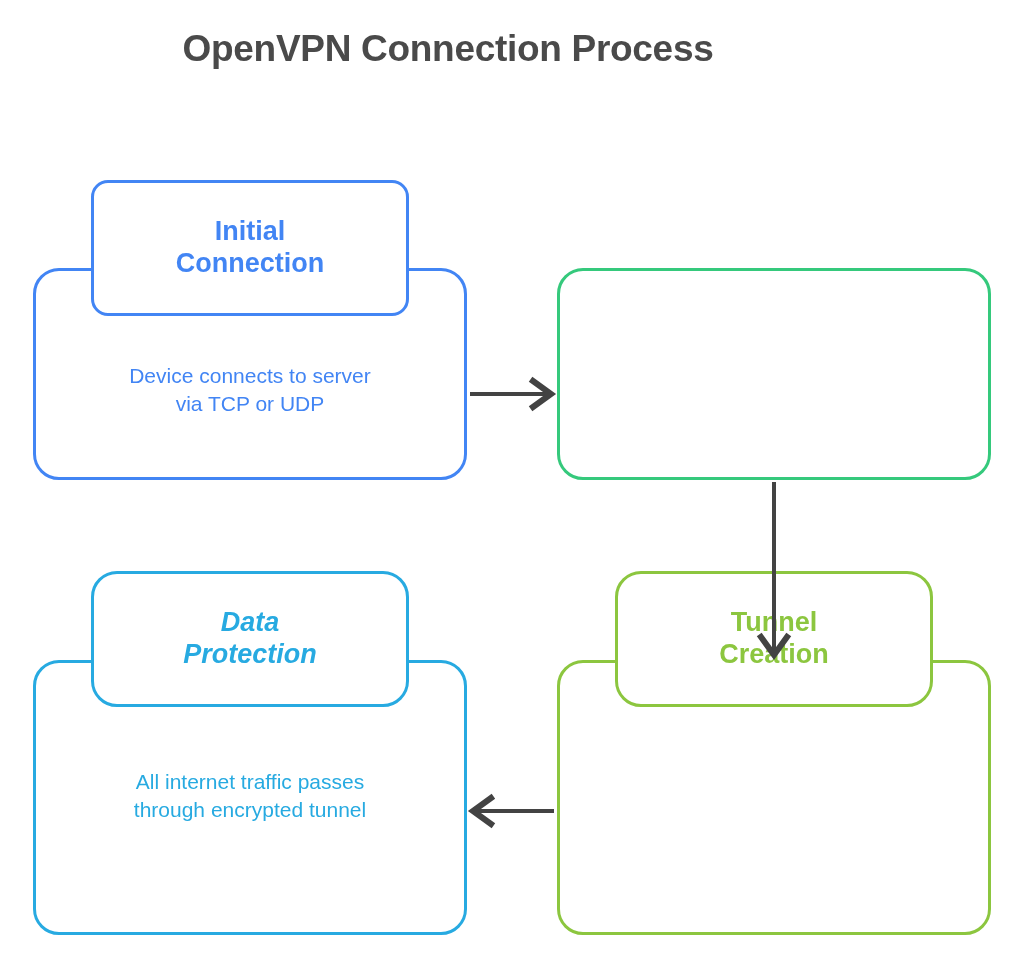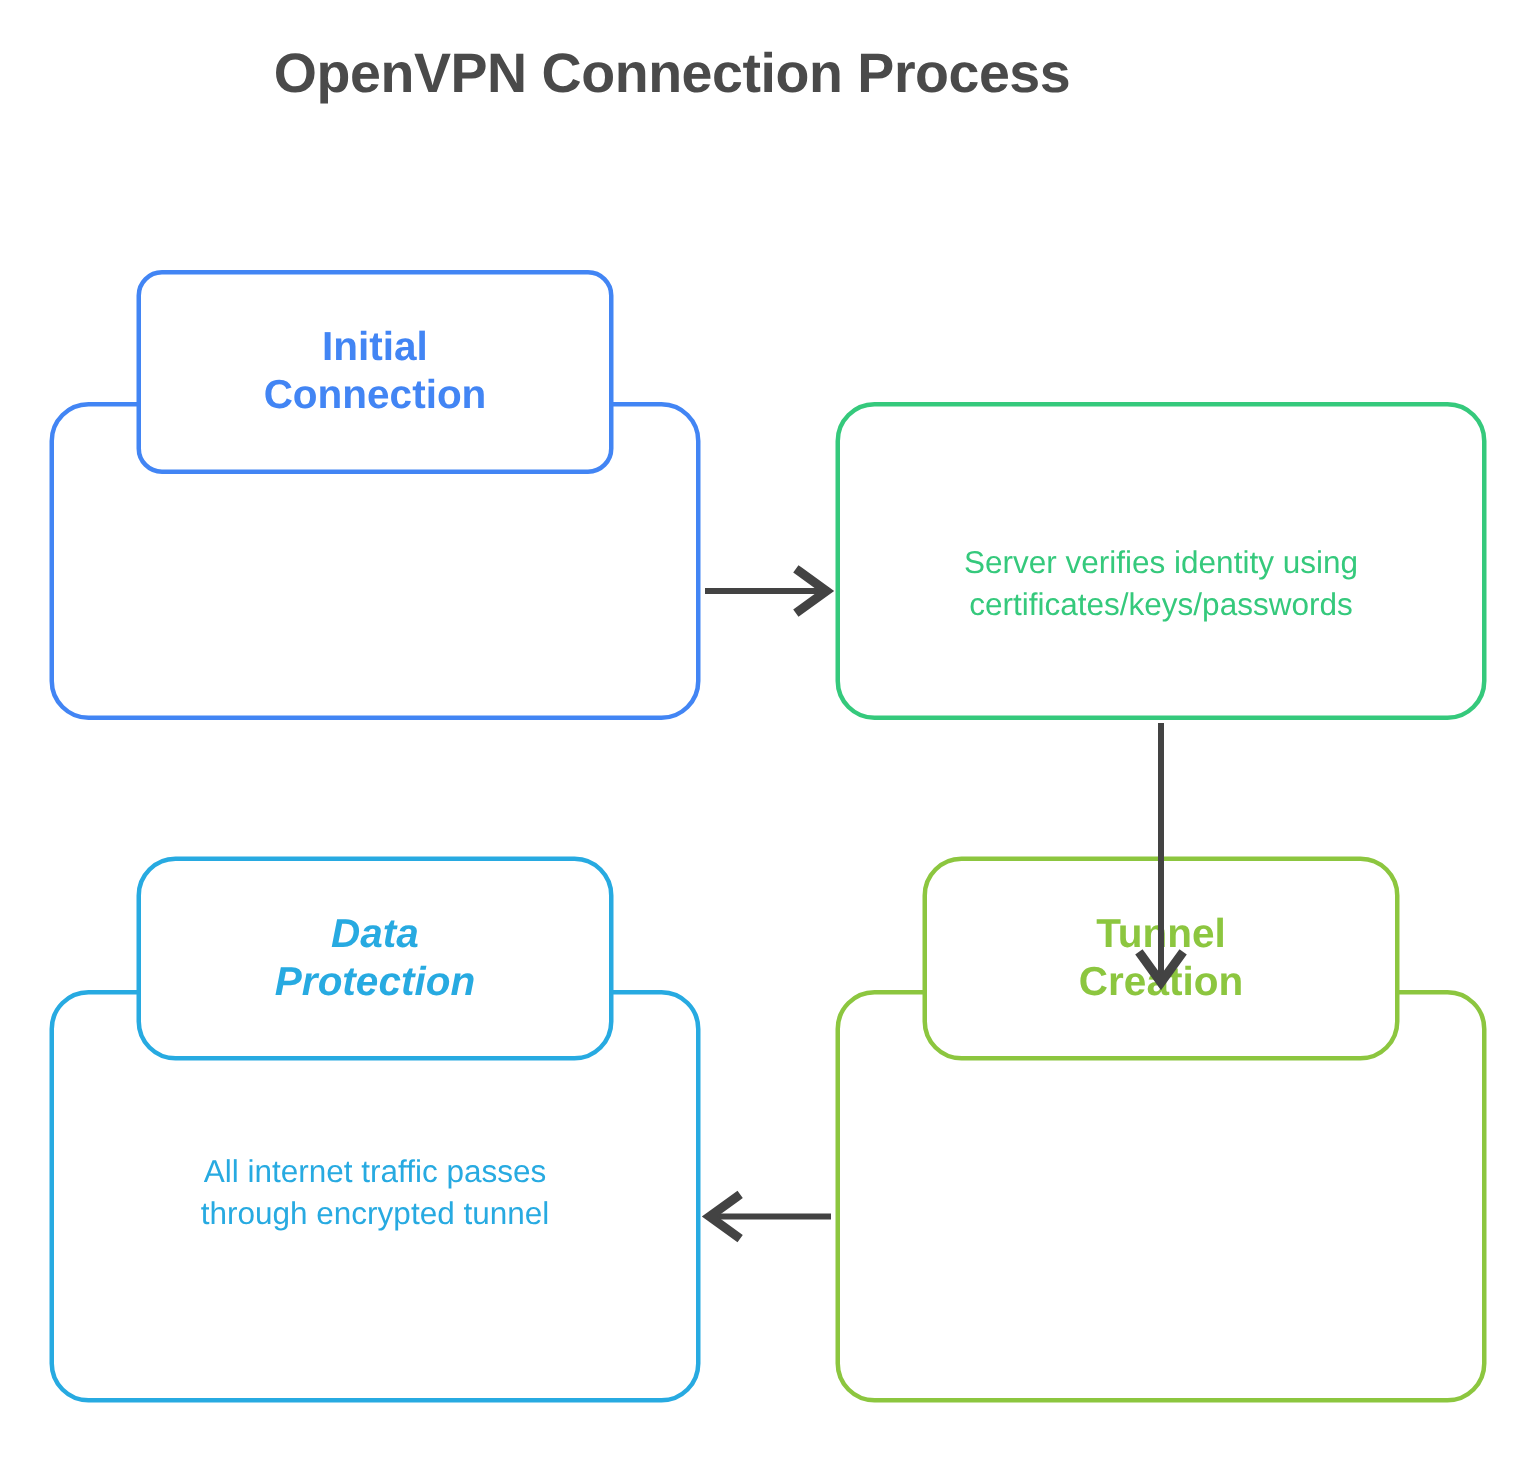--- a/index.html
+++ b/index.html
@@ -115,26 +115,26 @@
 <div id="canvas">
 
   <div id="page-title" style="color: rgb(74, 74, 74);">OpenVPN Connection Process</div>
 
   <div class="stage" id="stage-initial-connection">
     <div class="stage-body" style="border-color: rgb(66, 133, 244);"></div>
     <div class="stage-header" style="border-color: rgb(66, 133, 244);">
       <div class="stage-title" style="color: rgb(66, 133, 244);">Initial
 Connection</div>
     </div>
+    <div class="stage-desc" style="color: rgb(66, 133, 244);">Device connects to server
+via TCP or UDP</div>
   </div>
 
   <div class="stage" id="stage-authentication">
     <div class="stage-body" style="border-color: rgb(53, 201, 124);"></div>
-    <div class="stage-desc" style="color: rgb(53, 201, 124);">Server verifies identity using
-certificates/keys/passwords</div>
   </div>
 
   <div class="stage" id="stage-tunnel-creation">
     <div class="stage-body" style="border-color: rgb(140, 198, 63);"></div>
     <div class="stage-header" style="border-color: rgb(140, 198, 63);">
       <div class="stage-title" style="color: rgb(140, 198, 63); text-align: center;">Tunnel
 Creation</div>
     </div>
   </div>
 

